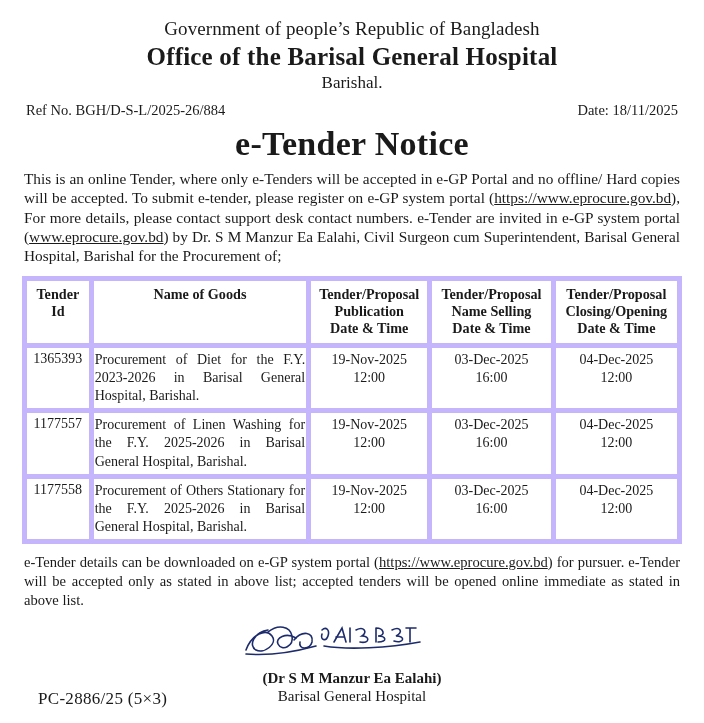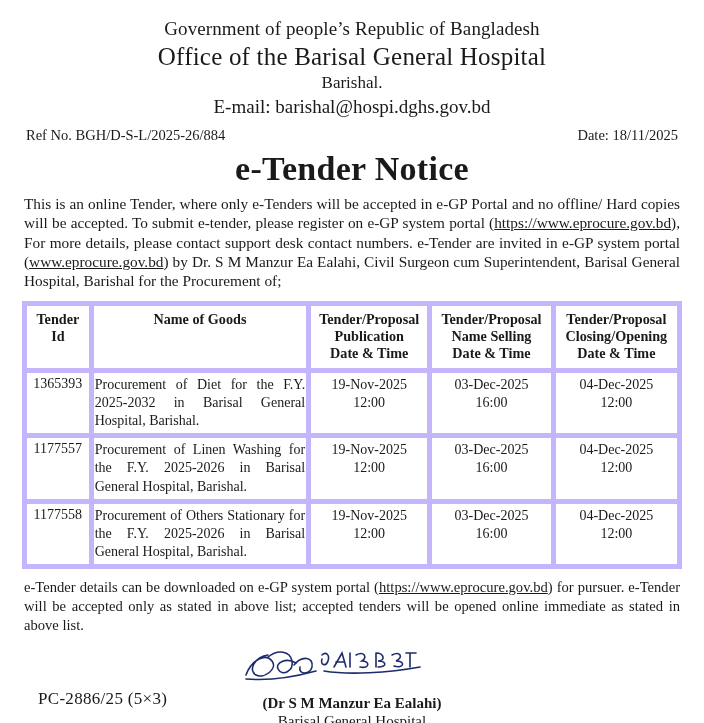--- a/index.html
+++ b/index.html
@@ -23,21 +23,21 @@
   }
   .hdr-line1 {
     text-align: center;
     font-size: 19px;
     letter-spacing: 0.1px;
     margin-top: 4px;
   }
   .hdr-line2 {
     text-align: center;
     font-size: 25px;
-    font-weight: normal;
+    font-weight: bold;
     margin-top: 3px;
     letter-spacing: 0.2px;
   }
   .hdr-line3 {
     text-align: center;
     font-size: 17px;
     margin-top: 2px;
   }
   .hdr-line4 {
     text-align: center;
@@ -147,21 +147,20 @@
   }
 </style>
 </head>
 <body>
 
 <div class="page">
 
   <div class="hdr-line1">Government of people’s Republic of Bangladesh</div>
   <div class="hdr-line2">Office of the Barisal General Hospital</div>
   <div class="hdr-line3">Barishal.</div>
-  <div class="hdr-line4">E-mail: barishal@hospi.dghs.gov.bd</div>
 
   <div class="refrow">
     <div class="refno">Ref No. BGH/D-S-L/2025-26/884</div>
     <div class="date">Date: 18/11/2025</div>
   </div>
 
   <div class="title">e-Tender Notice</div>
 
   <div class="para"><span>This is an online Tender, where only e-Tenders will be accepted in e-GP Portal and no offline/ Hard copies will be accepted. To submit e-tender, please register on e-GP system portal (</span><a class="link" href="#">https://www.eprocure.gov.bd</a><span>), For more details, please contact support desk contact numbers. e-Tender are invited in e-GP system portal (</span><a class="link" href="#">www.eprocure.gov.bd</a><span>) by Dr. S M Manzur Ea Ealahi, Civil Surgeon cum Superintendent, Barisal General Hospital, Barishal for the Procurement of;</span></div>
 
@@ -188,21 +187,21 @@
         <th class="c-close">
           <div>Tender/Proposal</div>
           <div>Closing/Opening</div>
           <div>Date &amp; Time</div>
         </th>
       </tr>
     </thead>
     <tbody>
       <tr>
         <td class="c-id">1365393</td>
-        <td class="c-goods">Procurement of Diet for the F.Y. 2025-2032 in Barisal General Hospital, Barishal.</td>
+        <td class="c-goods">Procurement of Diet for the F.Y. 2023-2026 in Barisal General Hospital, Barishal.</td>
         <td class="c-date">
           <div>19-Nov-2025</div>
           <div>12:00</div>
         </td>
         <td class="c-date">
           <div>03-Dec-2025</div>
           <div>16:00</div>
         </td>
         <td class="c-date">
           <div>04-Dec-2025</div>

